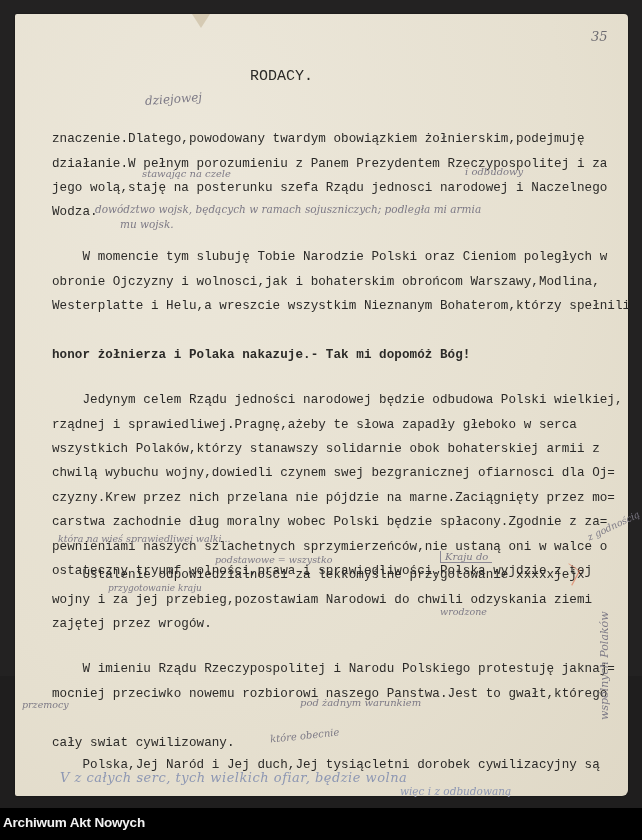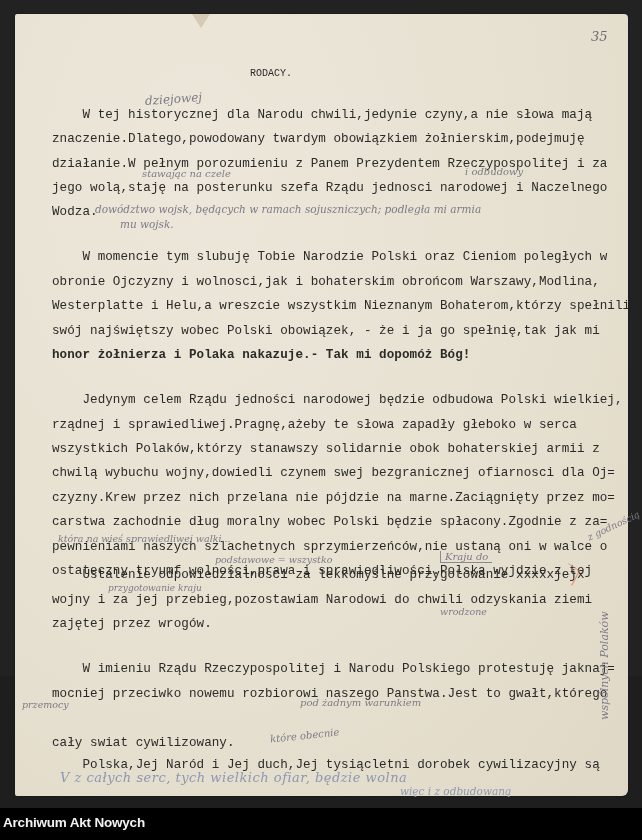--- a/index.html
+++ b/index.html
@@ -3,54 +3,52 @@
 <meta charset="utf-8">
 <style>
   html, body { margin:0; padding:0; }
   body { width:642px; height:840px; background:#1f1e1e; position:relative; overflow:hidden; font-family:"Liberation Mono", "DejaVu Sans Mono", monospace; }
   .viewer { position:absolute; left:0; top:0; width:642px; height:676px; background:#232222; }
   .paper { position:absolute; left:15px; top:14px; width:613px; height:782px; background:#e8e2d3;
            background-image: radial-gradient(ellipse at 30% 20%, #ece7da 0%, #e6e0d0 60%, #dfd8c6 100%);
            border-radius:2px 4px 6px 2px; box-shadow: 0 0 2px rgba(0,0,0,.5); }
   .tear { position:absolute; left:192px; top:14px; width:18px; height:14px; background:#cfc3aa; clip-path:polygon(0 0,100% 0,50% 100%); opacity:.8; }
   .line { position:absolute; white-space:pre; font-size:12.6px; color:#2b2a28; letter-spacing:0.05px; }
-  .title { position:absolute; white-space:pre; font-size:10px; color:#2b2a28; }
+  .title { position:absolute; white-space:pre; font-size:15px; color:#2b2a28; }
   .hand { position:absolute; white-space:nowrap; font-family:"DejaVu Serif", serif; font-style:italic; color:#7d7a86; }
   .hand.blue { color:#8d97b3;font-style:italic; }
   .pagenum { position:absolute; left:591px; top:29px; font-family:"DejaVu Serif", serif; font-style:italic; font-size:13px; color:#6c6a70; }
   .footer { position:absolute; left:0; top:808px; width:642px; height:32px; background:#000; }
   .footer-text { position:absolute; left:3px; top:7px; font-family:"Liberation Sans", sans-serif; font-weight:bold; font-size:13.5px; color:#f2f2f2; letter-spacing:-0.2px; }
   .redmark { position:absolute; left:565px; top:564px; width:10px; height:20px; border-right:1.5px solid #e08a6c; border-top:1.5px solid #e08a6c; transform:skewX(25deg) rotate(45deg); opacity:.8; }
 </style>
 </head>
 <body>
 
 <div class="viewer">
   <div class="paper"></div>
   <div class="tear"></div>
 
   <div class="pagenum">35</div>
 
   <div class="title" style="left:250px;top:68px;">RODACY.</div>
 
   <div class="hand" style="left:145px;top:92px;font-size:12px;transform:rotate(-4deg);">dziejowej</div>
-  <div class="line" style="left:52px;top:108px;">    W tej historycznej dla Narodu chwili,jedynie czyny,a nie słowa mają</div>
   <div class="line" style="left:52px;top:132px;">znaczenie.Dlatego,powodowany twardym obowiązkiem żołnierskim,podejmuję</div>
   <div class="line" style="left:52px;top:157px;">działanie.W pełnym porozumieniu z Panem Prezydentem Rzeczypospolitej i za</div>
   <div class="hand" style="left:142px;top:168px;font-size:10px;">stawając na czele</div>
   <div class="hand" style="left:465px;top:166px;font-size:10px;">i odbudowy</div>
   <div class="line" style="left:52px;top:181px;">jego wolą,staję na posterunku szefa Rządu jednosci narodowej i Naczelnego</div>
   <div class="line" style="left:52px;top:205px;">Wodza.</div>
   <div class="hand" style="left:95px;top:203px;font-size:10.5px;max-width:520px;overflow:hidden;">dowództwo wojsk, będących w ramach sojuszniczych; podległa mi armia</div>
   <div class="hand" style="left:120px;top:218px;font-size:10.5px;">mu wojsk.</div>
 
   <div class="line" style="left:52px;top:250px;">    W momencie tym slubuję Tobie Narodzie Polski oraz Cieniom poległych w</div>
   <div class="line" style="left:52px;top:275px;">obronie Ojczyzny i wolnosci,jak i bohaterskim obrońcom Warszawy,Modlina,</div>
   <div class="line" style="left:52px;top:299px;">Westerplatte i Helu,a wreszcie wszystkim Nieznanym Bohaterom,którzy spełnili</div>
-  <div class="line" style="left:52px;top:324px;">swój najświętszy wobec Polski obowiązek, - że i ja go spełnię,tak jak mi</div>
   <div class="line" style="left:52px;top:348px;font-weight:bold;">honor żołnierza i Polaka nakazuje.- Tak mi dopomóż Bóg!</div>
 
   <div class="line" style="left:52px;top:393px;">    Jedynym celem Rządu jedności narodowej będzie odbudowa Polski wielkiej,</div>
   <div class="line" style="left:52px;top:418px;">rządnej i sprawiedliwej.Pragnę,ażeby te słowa zapadły głeboko w serca</div>
   <div class="line" style="left:52px;top:442px;">wszystkich Polaków,którzy stanawszy solidarnie obok bohaterskiej armii z</div>
   <div class="line" style="left:52px;top:466px;">chwilą wybuchu wojny,dowiedli czynem swej bezgranicznej ofiarnosci dla Oj=</div>
   <div class="line" style="left:52px;top:491px;">czyzny.Krew przez nich przelana nie pójdzie na marne.Zaciągnięty przez mo=</div>
   <div class="line" style="left:52px;top:515px;">carstwa zachodnie dług moralny wobec Polski będzie spłacony.Zgodnie z za=</div>
   <div class="line" style="left:52px;top:540px;">pewnieniami naszych szlachetnych sprzymierzeńców,nie ustaną oni w walce o</div>
   <div class="line" style="left:52px;top:564px;">ostateczny tryumf wolności,prawa i sprawiedliwości.Polska wyjdzie z tej</div>

